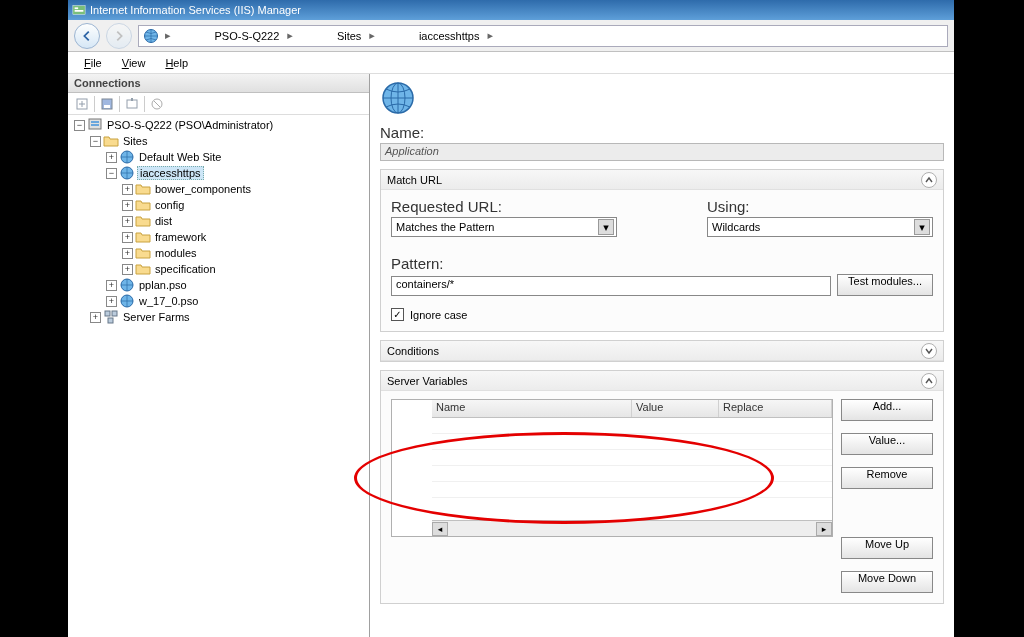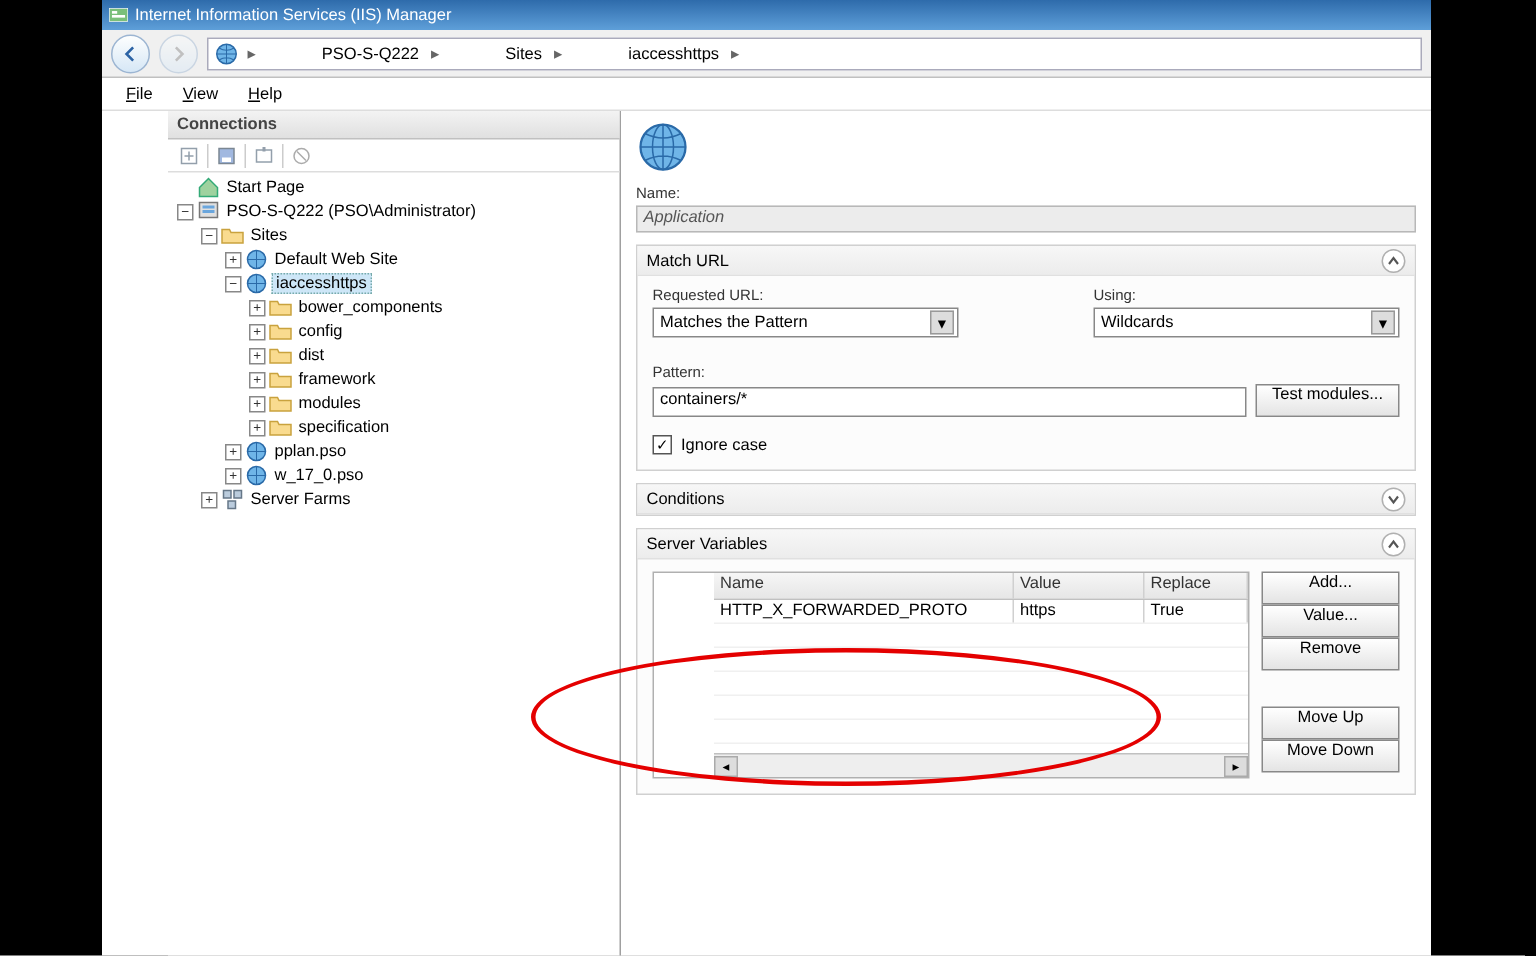--- a/index.html
+++ b/index.html
@@ -10,36 +10,36 @@
 .navbar { height: 32px; background: #f0f0f0; border-bottom: 1px solid #c0c0c0; display: flex; align-items: center; padding: 0 6px; gap: 6px; }
 .navbtn { width: 26px; height: 26px; border-radius: 50%; border: 1px solid #9cb5d2; background: linear-gradient(#fdfefe,#d6e7f6); display: flex; align-items: center; justify-content: center; }
 .navbtn svg { width: 14px; height: 14px; }
 .breadcrumb { flex: 1; height: 22px; border: 1px solid #aab; background: #fff; display: flex; align-items: center; padding: 0 4px; gap: 2px; }
 .breadcrumb .globe { width: 16px; height: 16px; }
 .bc-sep { color: #666; padding: 0 4px; }
 .bc-item { padding: 0 2px; cursor: default; margin-left: 36px; }
 .menubar { height: 22px; display: flex; align-items: center; padding: 0 8px; gap: 4px; border-bottom: 1px solid #ddd; }
 .menu-item { padding: 2px 8px; cursor: default; }
 .menu-item u { text-decoration: underline; }
-.body { flex: 1; display: flex; min-height: 0; margin-left: 44px; }
+.body { flex: 1; display: flex; min-height: 0; }
 .connections { width: 302px; border-right: 1px solid #a0a0a0; display: flex; flex-direction: column; background: #fff; }
 .conn-header { background: linear-gradient(#f3f3f3,#e0e0e0); border-bottom: 1px solid #c0c0c0; padding: 3px 6px; font-weight: bold; color: #444; }
 .conn-toolbar { height: 22px; border-bottom: 1px solid #ddd; display: flex; align-items: center; padding: 0 4px; gap: 2px; }
 .tbtn { width: 20px; height: 18px; display: flex; align-items: center; justify-content: center; opacity: .7; }
 .tree { flex: 1; overflow: auto; padding: 2px 0 2px 4px; }
 .node { display: flex; align-items: center; height: 16px; gap: 2px; white-space: nowrap; }
 .toggle { width: 11px; height: 11px; border: 1px solid #888; background: #fff; display: flex; align-items: center; justify-content: center; font-size: 9px; line-height: 1; color: #333; cursor: pointer; }
 .blank { width: 11px; display: inline-block; }
 .ticon16 { width: 16px; height: 16px; flex: none; }
 .node .label { padding: 0 2px; }
 .node.selected .label { background: #cde6f7; border: 1px dotted #7aa; }
 .main { flex: 1; overflow: auto; padding: 6px 10px 0 10px; background: #fff; display: flex; flex-direction: column; gap: 8px; }
 .page-head { display: flex; align-items: center; gap: 10px; }
 .page-head h1 { font-size: 18px; font-weight: normal; color: #333; }
-.field-label { font-size: 10px; color: #333; margin-bottom: 2px; }
+.field-label { font-size: 15px; color: #333; margin-bottom: 2px; }
 .ro-input { width: 100%; height: 18px; border: 1px solid #b8b8b8; background: #ececec; padding: 1px 4px; color: #555; font-style: italic; }
 .panel { border: 1px solid #d0d0d0; background: #fcfcfc; position: relative; }
 .panel-head { height: 20px; display: flex; align-items: center; justify-content: space-between; padding: 0 6px; border-bottom: 1px solid #e0e0e0; background: linear-gradient(#f7f7f7,#ececec); }
 .panel-body { padding: 8px 10px 10px 10px; }
 .collapse-btn { width: 16px; height: 16px; border: 1px solid #b0b0b0; border-radius: 50%; background: #fff; display: flex; align-items: center; justify-content: center; }
 .row { display: flex; gap: 30px; }
 .col { flex: 1; display: flex; flex-direction: column; }
 .select { height: 20px; border: 1px solid #888; background: #fff; display: flex; align-items: center; justify-content: space-between; padding: 0 2px 0 4px; }
 .select .arrow { width: 16px; height: 16px; background: #ddd; border: 1px solid #999; display: flex; align-items: center; justify-content: center; }
 .input { height: 20px; border: 1px solid #888; background: #fff; padding: 1px 4px; }
@@ -51,21 +51,21 @@
 .grid-area { display: flex; gap: 8px; }
 .grid-wrap { flex: 1; border: 1px solid #b0b0b0; background: #fff; display: flex; flex-direction: column; height: 138px; padding-left: 40px; }
 .grid-header { display: flex; height: 18px; background: linear-gradient(#f6f6f6,#e6e6e6); border-bottom: 1px solid #c0c0c0; }
 .gh, .gc { border-right: 1px solid #d0d0d0; padding: 1px 4px; overflow: hidden; text-overflow: ellipsis; white-space: nowrap; }
 .gh { font-weight: normal; color: #333; }
 .grid-body { flex: 1; overflow: hidden; position: relative; }
 .grid-row { display: flex; height: 16px; border-bottom: 1px solid #f0f0f0; }
 .gc { font-size: 11px; }
 .grid-scroll { height: 16px; border-top: 1px solid #c0c0c0; background: #eee; display: flex; align-items: center; }
 .grid-scroll .scbtn { width: 16px; height: 14px; border: 1px solid #aaa; background: #ddd; display: flex; align-items: center; justify-content: center; font-size: 9px; }
-.btn-col { width: 92px; display: flex; flex-direction: column; gap: 0; }
+.btn-col { width: 92px; display: flex; flex-direction: column; gap: 12px; }
 .btn-col .spacer { height: 24px; }
 .circle-annot { position: absolute; border: 3px solid #e40000; border-radius: 50%; pointer-events: none; }
 
 .cN { width: 200px; } .cV { width: 87px; } .cR { flex: 1; }
 
 </style>
 </head>
 <body>
 
 <div class="window">
@@ -139,27 +139,20 @@
         <div style="width:1px;height:16px;background:#ccc"></div>
         <div class="tbtn">
             <svg width="14" height="14" viewBox="0 0 14 14">
               <circle cx="7" cy="7" r="5" fill="none" stroke="#888"></circle>
               <path d="M4 4 L10 10" stroke="#888"></path>
             </svg>
           </div>
       </div>
       <div class="tree">
         <div class="node" style="padding-left:2px">
-          <span class="blank"></span>
-          <svg class="ticon16" viewBox="0 0 16 16">
-              <path d="M2 8 L8 2 L14 8 V14 H2 Z" fill="#9fd29f" stroke="#3a7"></path>
-            </svg>
-          <span class="label">Start Page</span>
-        </div>
-        <div class="node" style="padding-left:2px">
           <span class="toggle">−</span>
           <svg class="ticon16" viewBox="0 0 16 16">
               <rect x="2" y="2" width="12" height="10" fill="#e0e0e0" stroke="#777"></rect>
               <rect x="4" y="4" width="8" height="2" fill="#6aa6dd"></rect>
               <rect x="4" y="7" width="8" height="2" fill="#6aa6dd"></rect>
             </svg>
           <span class="label">PSO-S-Q222 (PSO\Administrator)</span>
         </div>
         <div class="node" style="padding-left:18px">
           <span class="toggle">−</span>
@@ -328,25 +321,20 @@
         </div>
         <div class="panel-body">
           <div class="grid-area">
             <div class="grid-wrap">
               <div class="grid-header">
                 <div class="gh cN">Name</div>
                 <div class="gh cV">Value</div>
                 <div class="gh cR">Replace</div>
               </div>
               <div class="grid-body">
-                <div class="grid-row">
-                  <div class="gc cN">HTTP_X_FORWARDED_PROTO</div>
-                  <div class="gc cV">https</div>
-                  <div class="gc cR">True</div>
-                </div>
                 <div class="grid-row"></div>
                 <div class="grid-row"></div>
                 <div class="grid-row"></div>
                 <div class="grid-row"></div>
                 <div class="grid-row"></div>
               </div>
               <div class="grid-scroll">
                 <div class="scbtn">◂</div>
                 <div style="flex:1"></div>
                 <div class="scbtn">▸</div>

